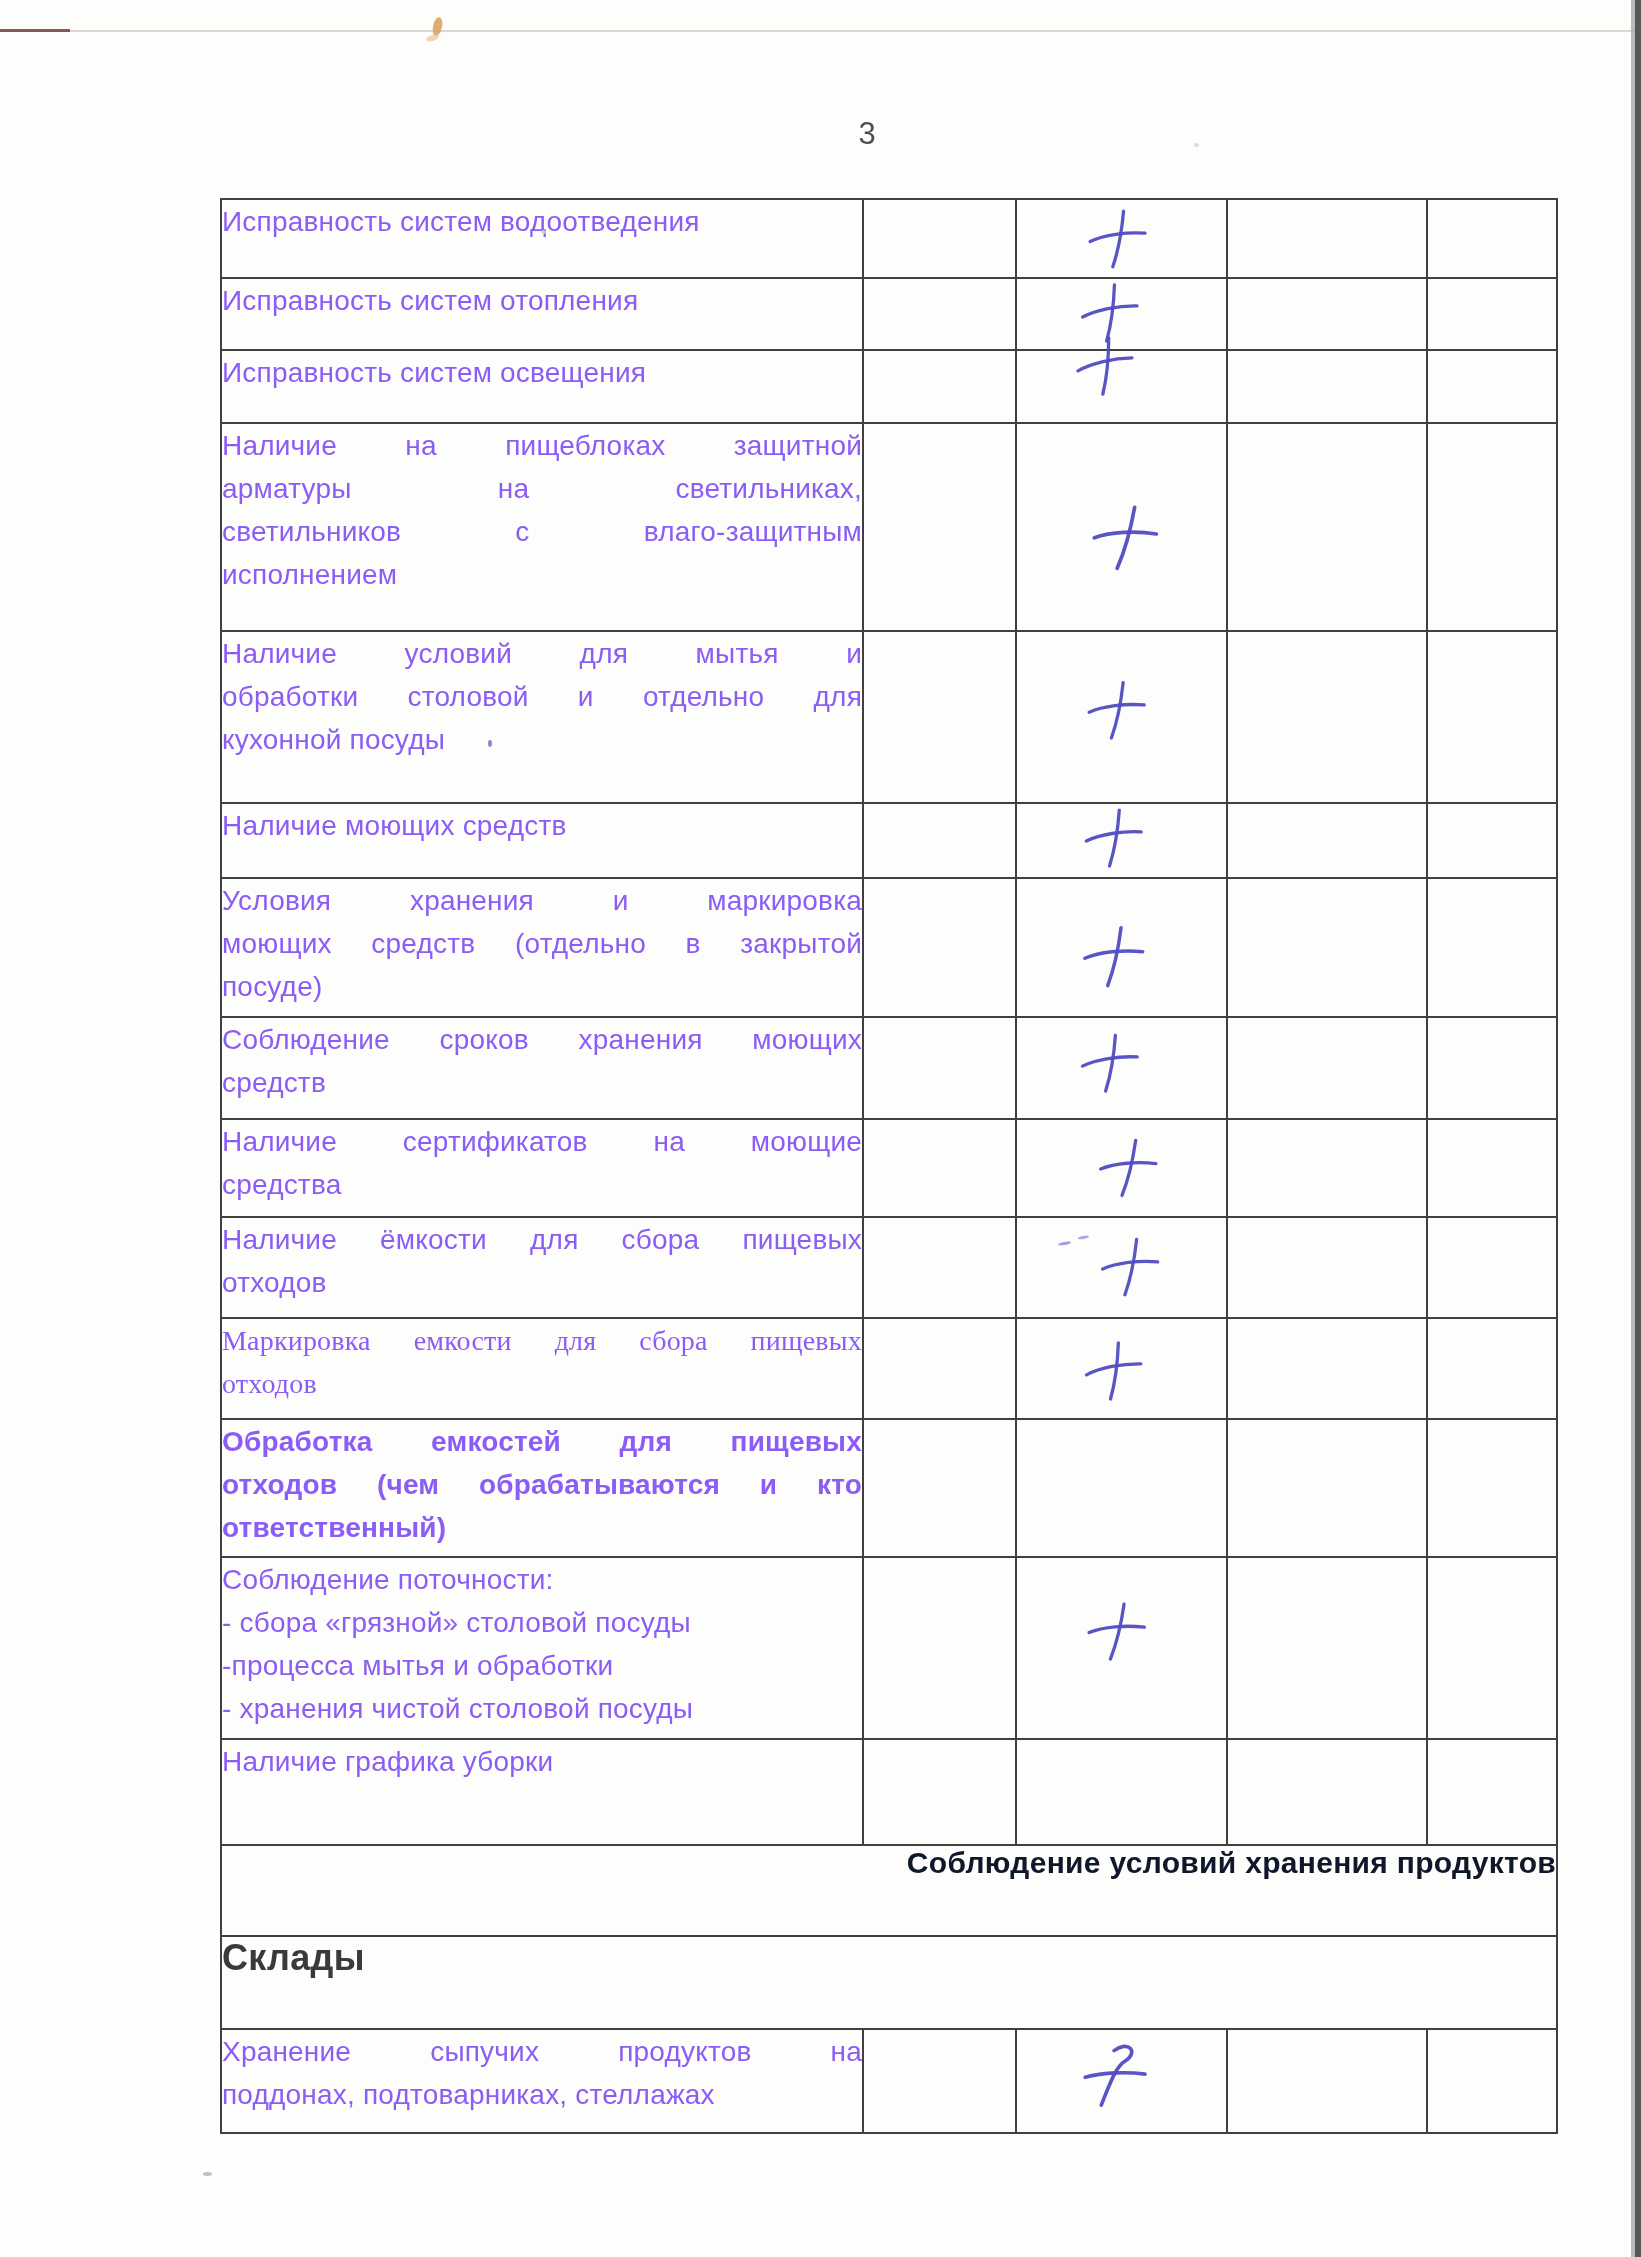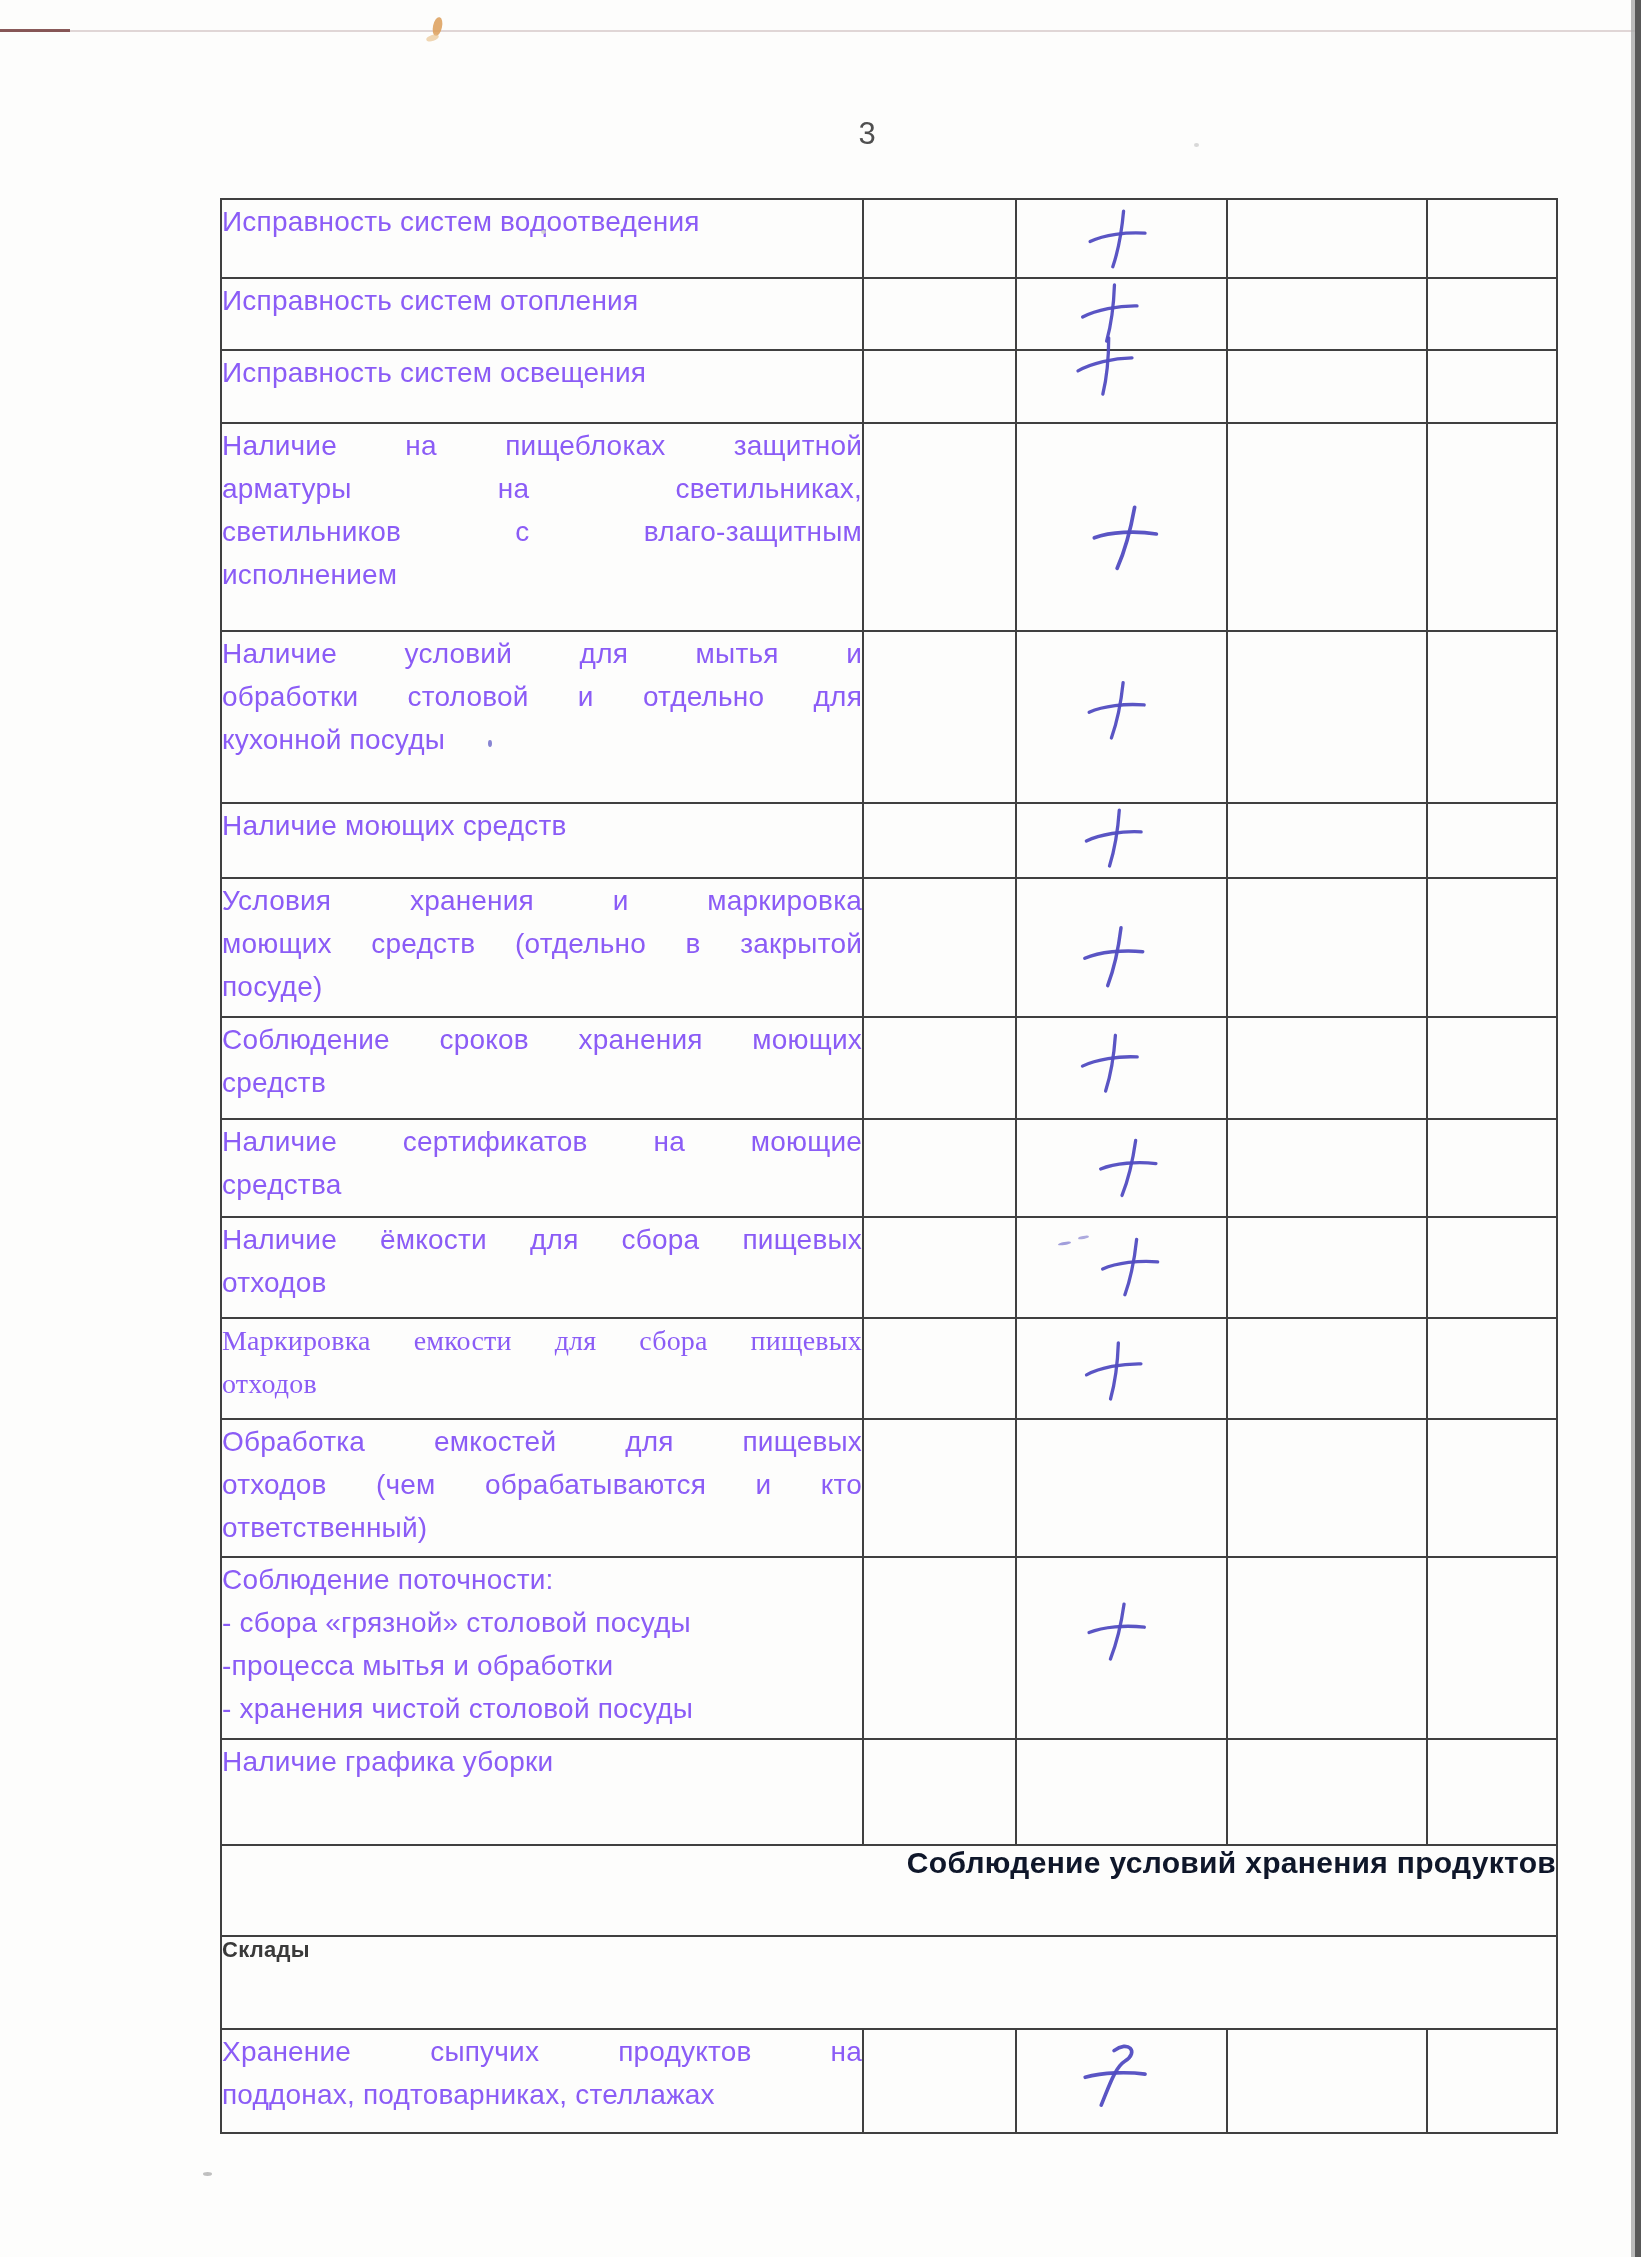--- a/index.html
+++ b/index.html
@@ -24,21 +24,21 @@
     padding:9.7px 9.7px 0 13.5px; font-size:28px; line-height:43px;
     color:#8b5cf6; letter-spacing:0.2px;
   }
   td.c-text .tl { text-align:left; }
   td.c-text .tl.just { text-align:justify; text-align-last:justify; }
   td.section-cell {
     text-align:right; font-weight:bold; font-size:30px;
     padding-top:19.3px; color:#0f172a; letter-spacing:0.3px;
   }
   td.sub-cell {
-    font-weight:bold; font-size:22px; padding:15.4px 9.7px 0 13.5px;
+    font-weight:bold; font-size:36px; padding:15.4px 9.7px 0 13.5px;
     color:#3a3a3a; letter-spacing:0.3px;
   }
   .mark-svg {
     position:absolute; left:50%; top:50%; pointer-events:none;
   }
   .artifact { position:absolute; }
 </style>
 </head>
 <body>
 
@@ -211,21 +211,21 @@
           <td></td>
           <td>
             <svg width="70" height="70" viewBox="0 0 72 72" class="mark-svg" style="transform: translate(-50%, -50%) translate(-7.7px, 1px) rotate(-8deg) scale(1);">
               <path d="M7,37 C22,31.5 45,30.5 64,33.5" fill="none" stroke="#514cc1" stroke-width="3.4" stroke-linecap="round" opacity="0.95"></path>
               <path d="M44,9 C41,26 35,49 28,65" fill="none" stroke="#514cc1" stroke-width="3.4" stroke-linecap="round" opacity="0.95"></path>
             </svg>
           </td>
           <td></td>
           <td></td>
         </tr>
-        <tr style="height: 138px;">
+        <tr style="height: 138px; font-weight: bold;">
           <td class="c-text">
             <div class="tl just">Обработка емкостей для пищевых</div>
             <div class="tl just">отходов (чем обрабатываются и кто</div>
             <div class="tl">ответственный)</div>
           </td>
           <td></td>
           <td></td>
           <td></td>
           <td></td>
         </tr>

